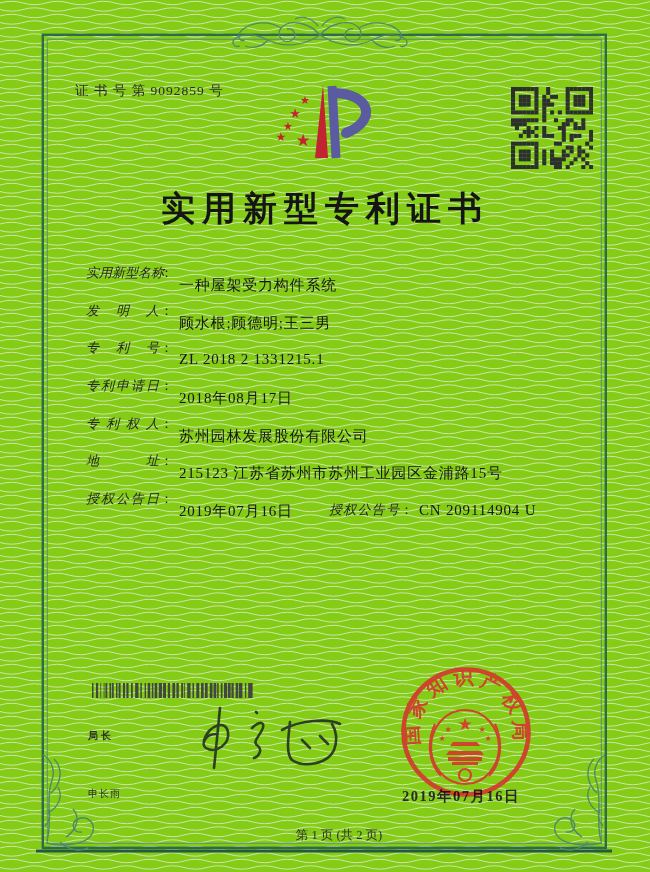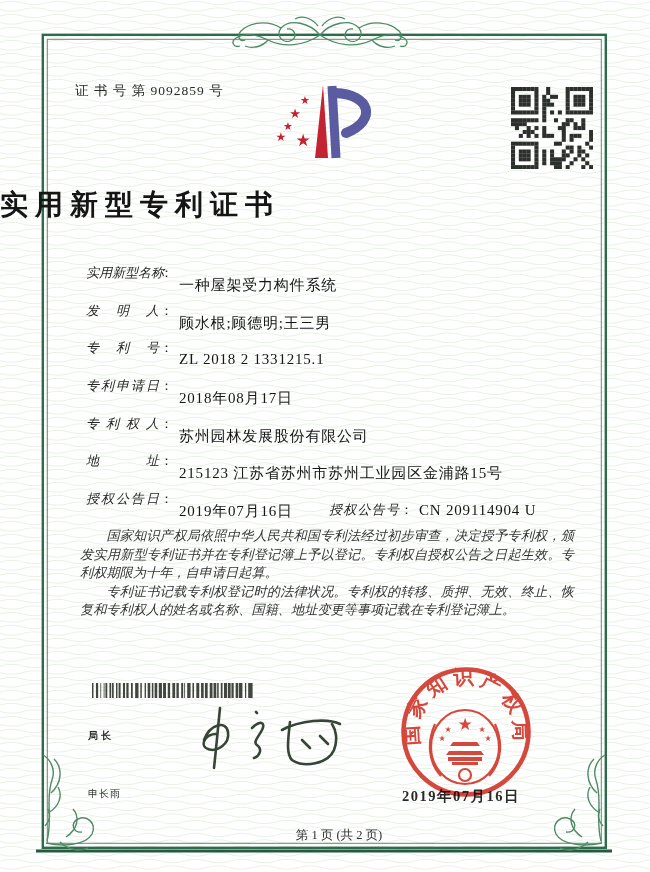--- a/index.html
+++ b/index.html
@@ -1,32 +1,32 @@
 <!DOCTYPE html>
 <html><head>
 <meta charset="utf-8">
 <style>
   html,body{margin:0;padding:0;background:#e8e8e8;}
   .page{
     position:relative;width:650px;height:872px;margin:0 auto;
-    background:#ffffff;overflow:hidden;
+    background:#84cc16;overflow:hidden;
     font-family:"Liberation Serif","DejaVu Serif",serif;
     color:#1f1f1f;
   }
   svg.layer{position:absolute;left:0;top:0;}
   #waves-svg{z-index:0;opacity:.85;}
   #frame-svg{z-index:1;}
   .content{position:absolute;inset:0;z-index:2;}
 
   .cert-no{position:absolute;left:75px;top:82px;font-size:13.5px;letter-spacing:1px;color:#2a2a2a;}
   .logo{position:absolute;left:268px;top:80px;}
   .qr{position:absolute;left:511px;top:87px;}
 
-  .title{position:absolute;left:0;right:0;top:186px;
-    font-size:28px;font-weight:700;letter-spacing:7px;color:#151515;}
+  .title{position:absolute;left:0;right:0;top:186px;text-align:center;
+    font-size:34px;font-weight:700;letter-spacing:7px;color:#151515;}
 
   .field-row{position:absolute;left:86px;width:500px;display:flex;align-items:flex-start;}
   .f-label{width:73px;display:inline-block;text-align:justify;text-align-last:justify;
     font-size:13px;color:#252525;padding-top:2px;white-space:nowrap;font-style:italic;}
   .f-colon{margin:0 6px 0 1px;font-size:13px;padding-top:2px;}
   .f-value{font-size:15px;letter-spacing:.8px;color:#161616;white-space:nowrap;margin-top:14px;}
   .grp2{position:absolute;left:243px;top:0;display:flex;align-items:flex-end;}
   .grp2 .f-label{width:70px;}
 
   .body-text{position:absolute;left:80px;top:527px;width:494px;
@@ -470,24 +470,20 @@
       <span class="f-label">授权公告日</span>
         <span class="f-colon">：</span>
       <span class="f-value">2019年07月16日</span>
       <span class="grp2">
         <span class="f-label">授权公告号</span>
           <span class="f-colon">：</span>
         <span class="f-value">CN 209114904 U</span>
       </span>
     </div>
 
-    <div class="body-text">
-      <p>国家知识产权局依照中华人民共和国专利法经过初步审查，决定授予专利权，颁发实用新型专利证书并在专利登记簿上予以登记。专利权自授权公告之日起生效。专利权期限为十年，自申请日起算。</p>
-      <p>专利证书记载专利权登记时的法律状况。专利权的转移、质押、无效、终止、恢复和专利权人的姓名或名称、国籍、地址变更等事项记载在专利登记簿上。</p>
-    </div>
 
     <svg id="barcode-svg" class="barcode" width="162" height="15">
         <rect x="0" y="0" width="1.4772111122496425" height="15" fill="#41463f"></rect>
         <rect x="3.9478211964014918" y="0" width="2.2062659909017386" height="15" fill="#41463f"></rect>
         <rect x="8.372622724017129" y="0" width="0.8029606416355819" height="15" fill="#41463f"></rect>
         <rect x="11.674178158724683" y="0" width="0.8295122005976737" height="15" fill="#41463f"></rect>
         <rect x="13.43565066684969" y="0" width="1.8311041085980833" height="15" fill="#41463f"></rect>
         <rect x="17.442826176853853" y="0" width="1.7520990710239857" height="15" fill="#41463f"></rect>
         <rect x="20.036578360106798" y="0" width="1.6810299888253213" height="15" fill="#41463f"></rect>
         <rect x="24.015726817306135" y="0" width="1.4579291148111224" height="15" fill="#41463f"></rect>

